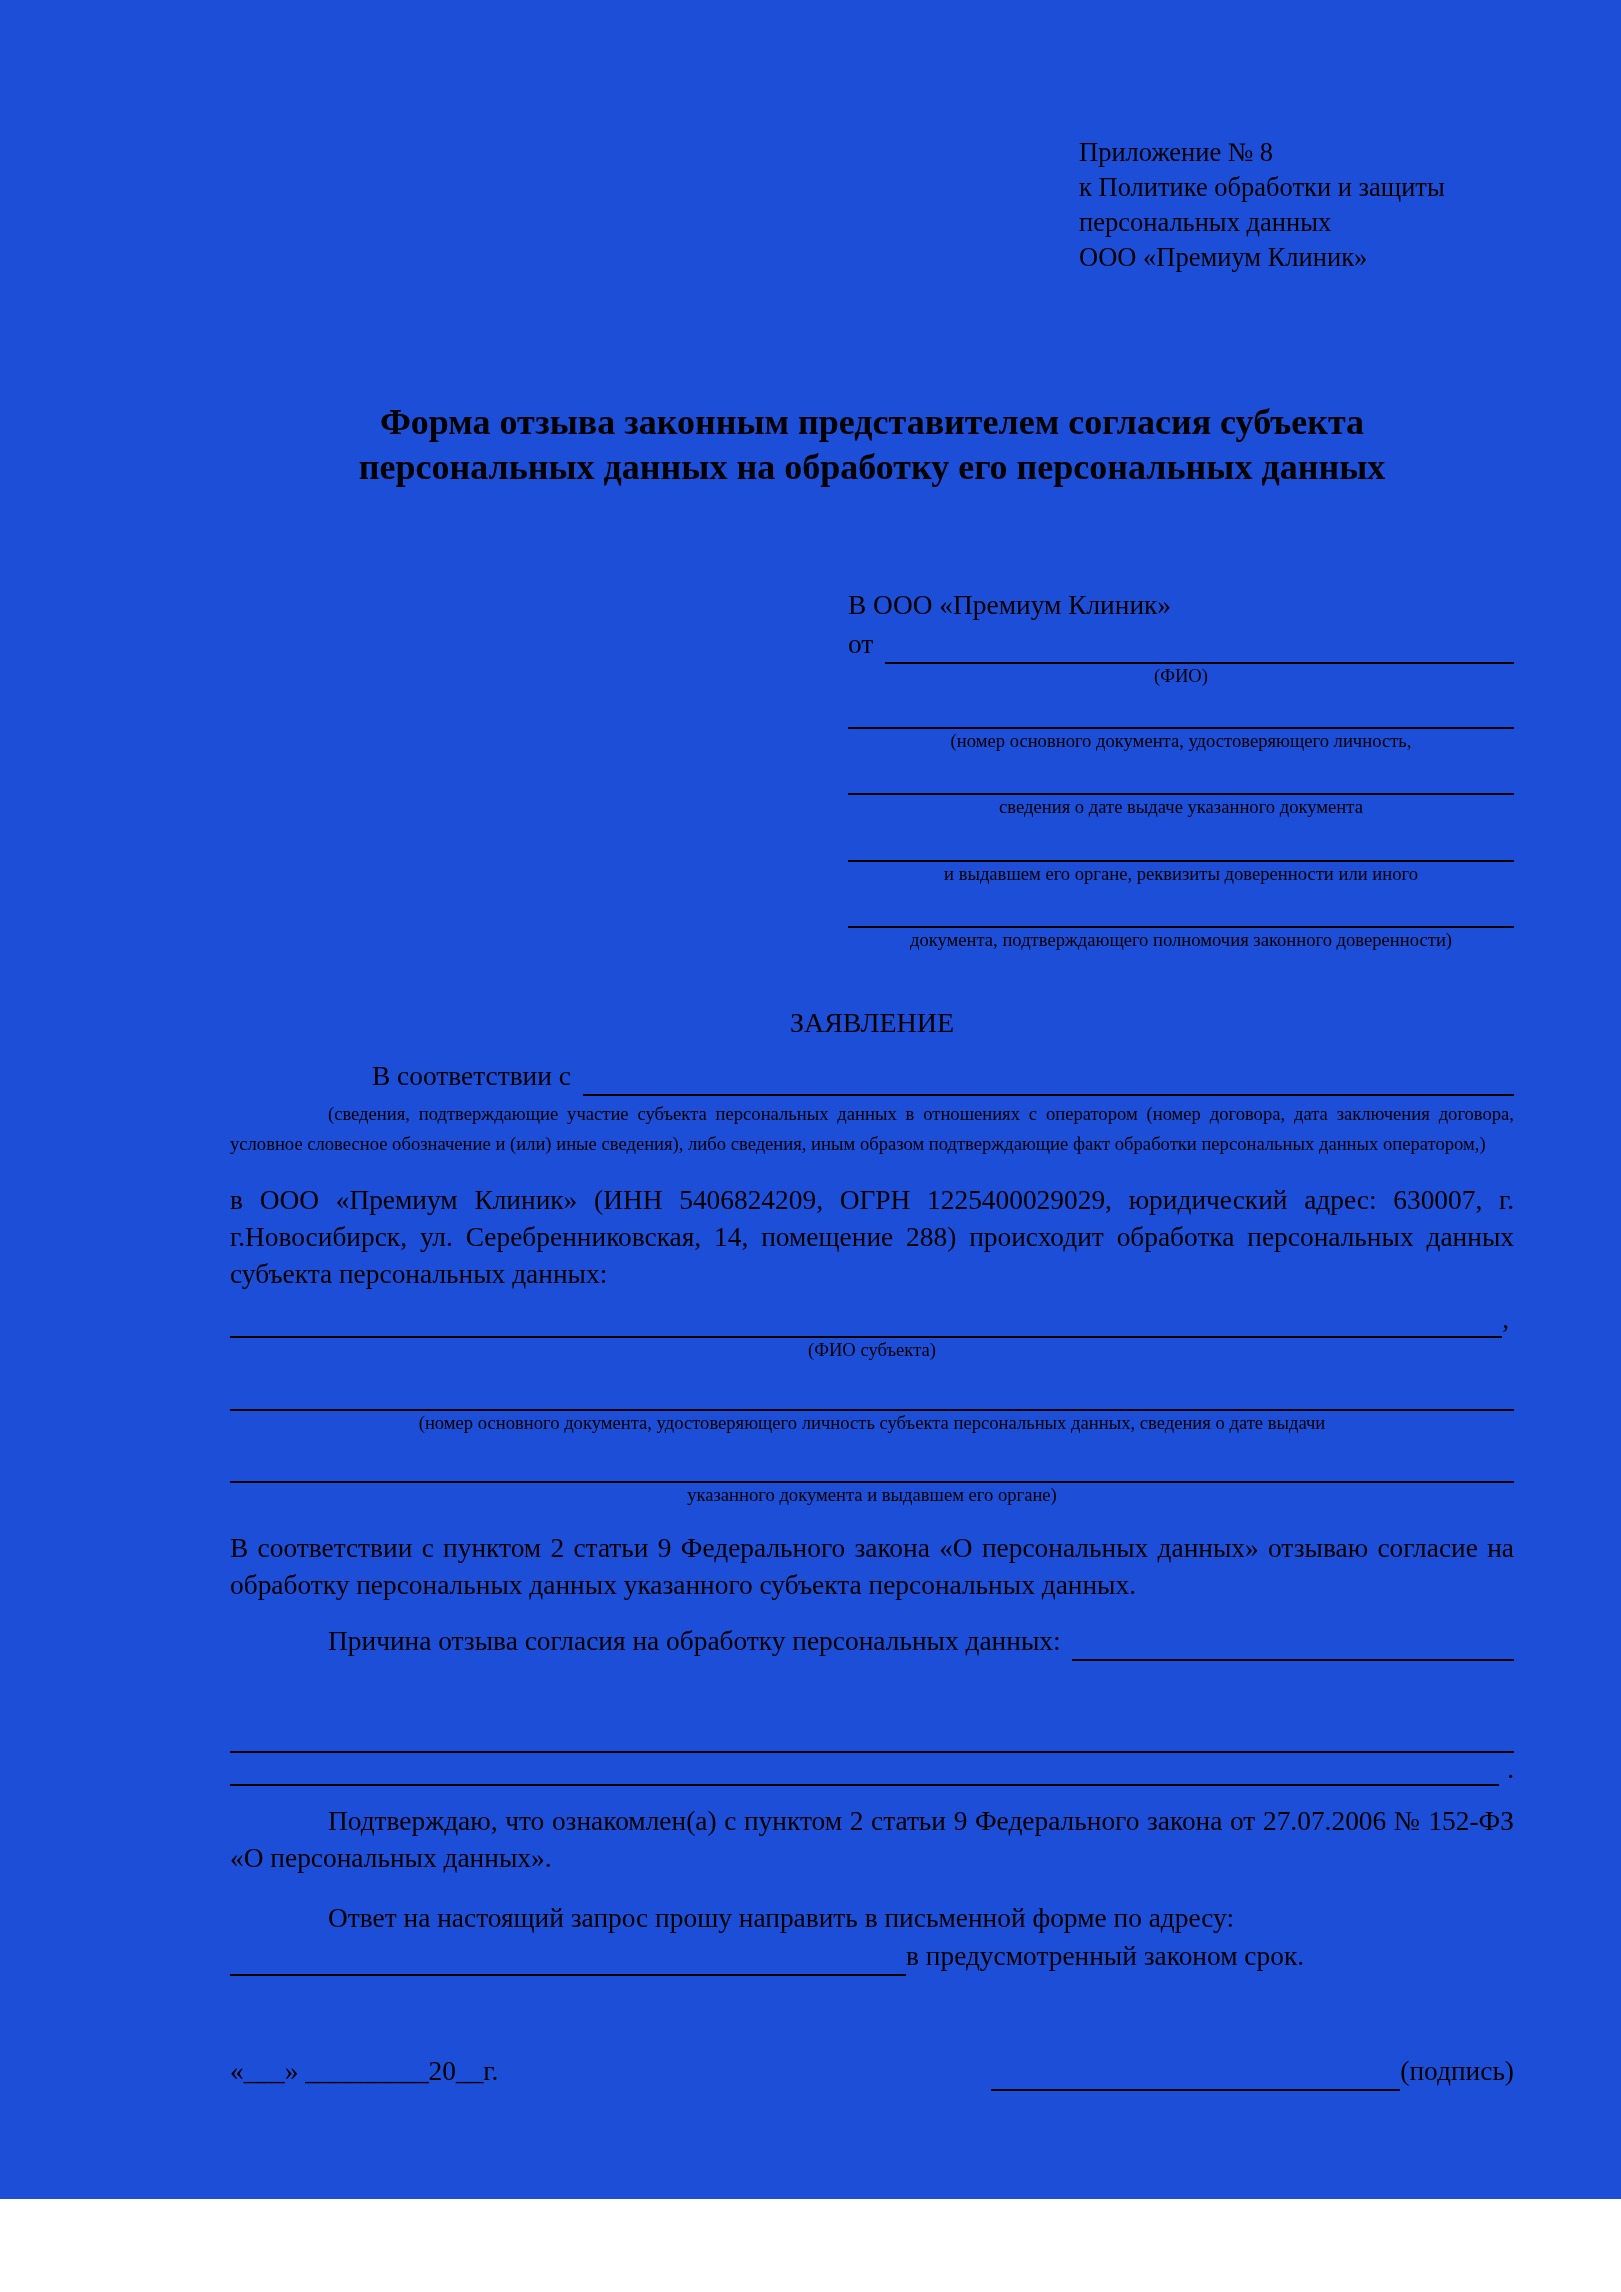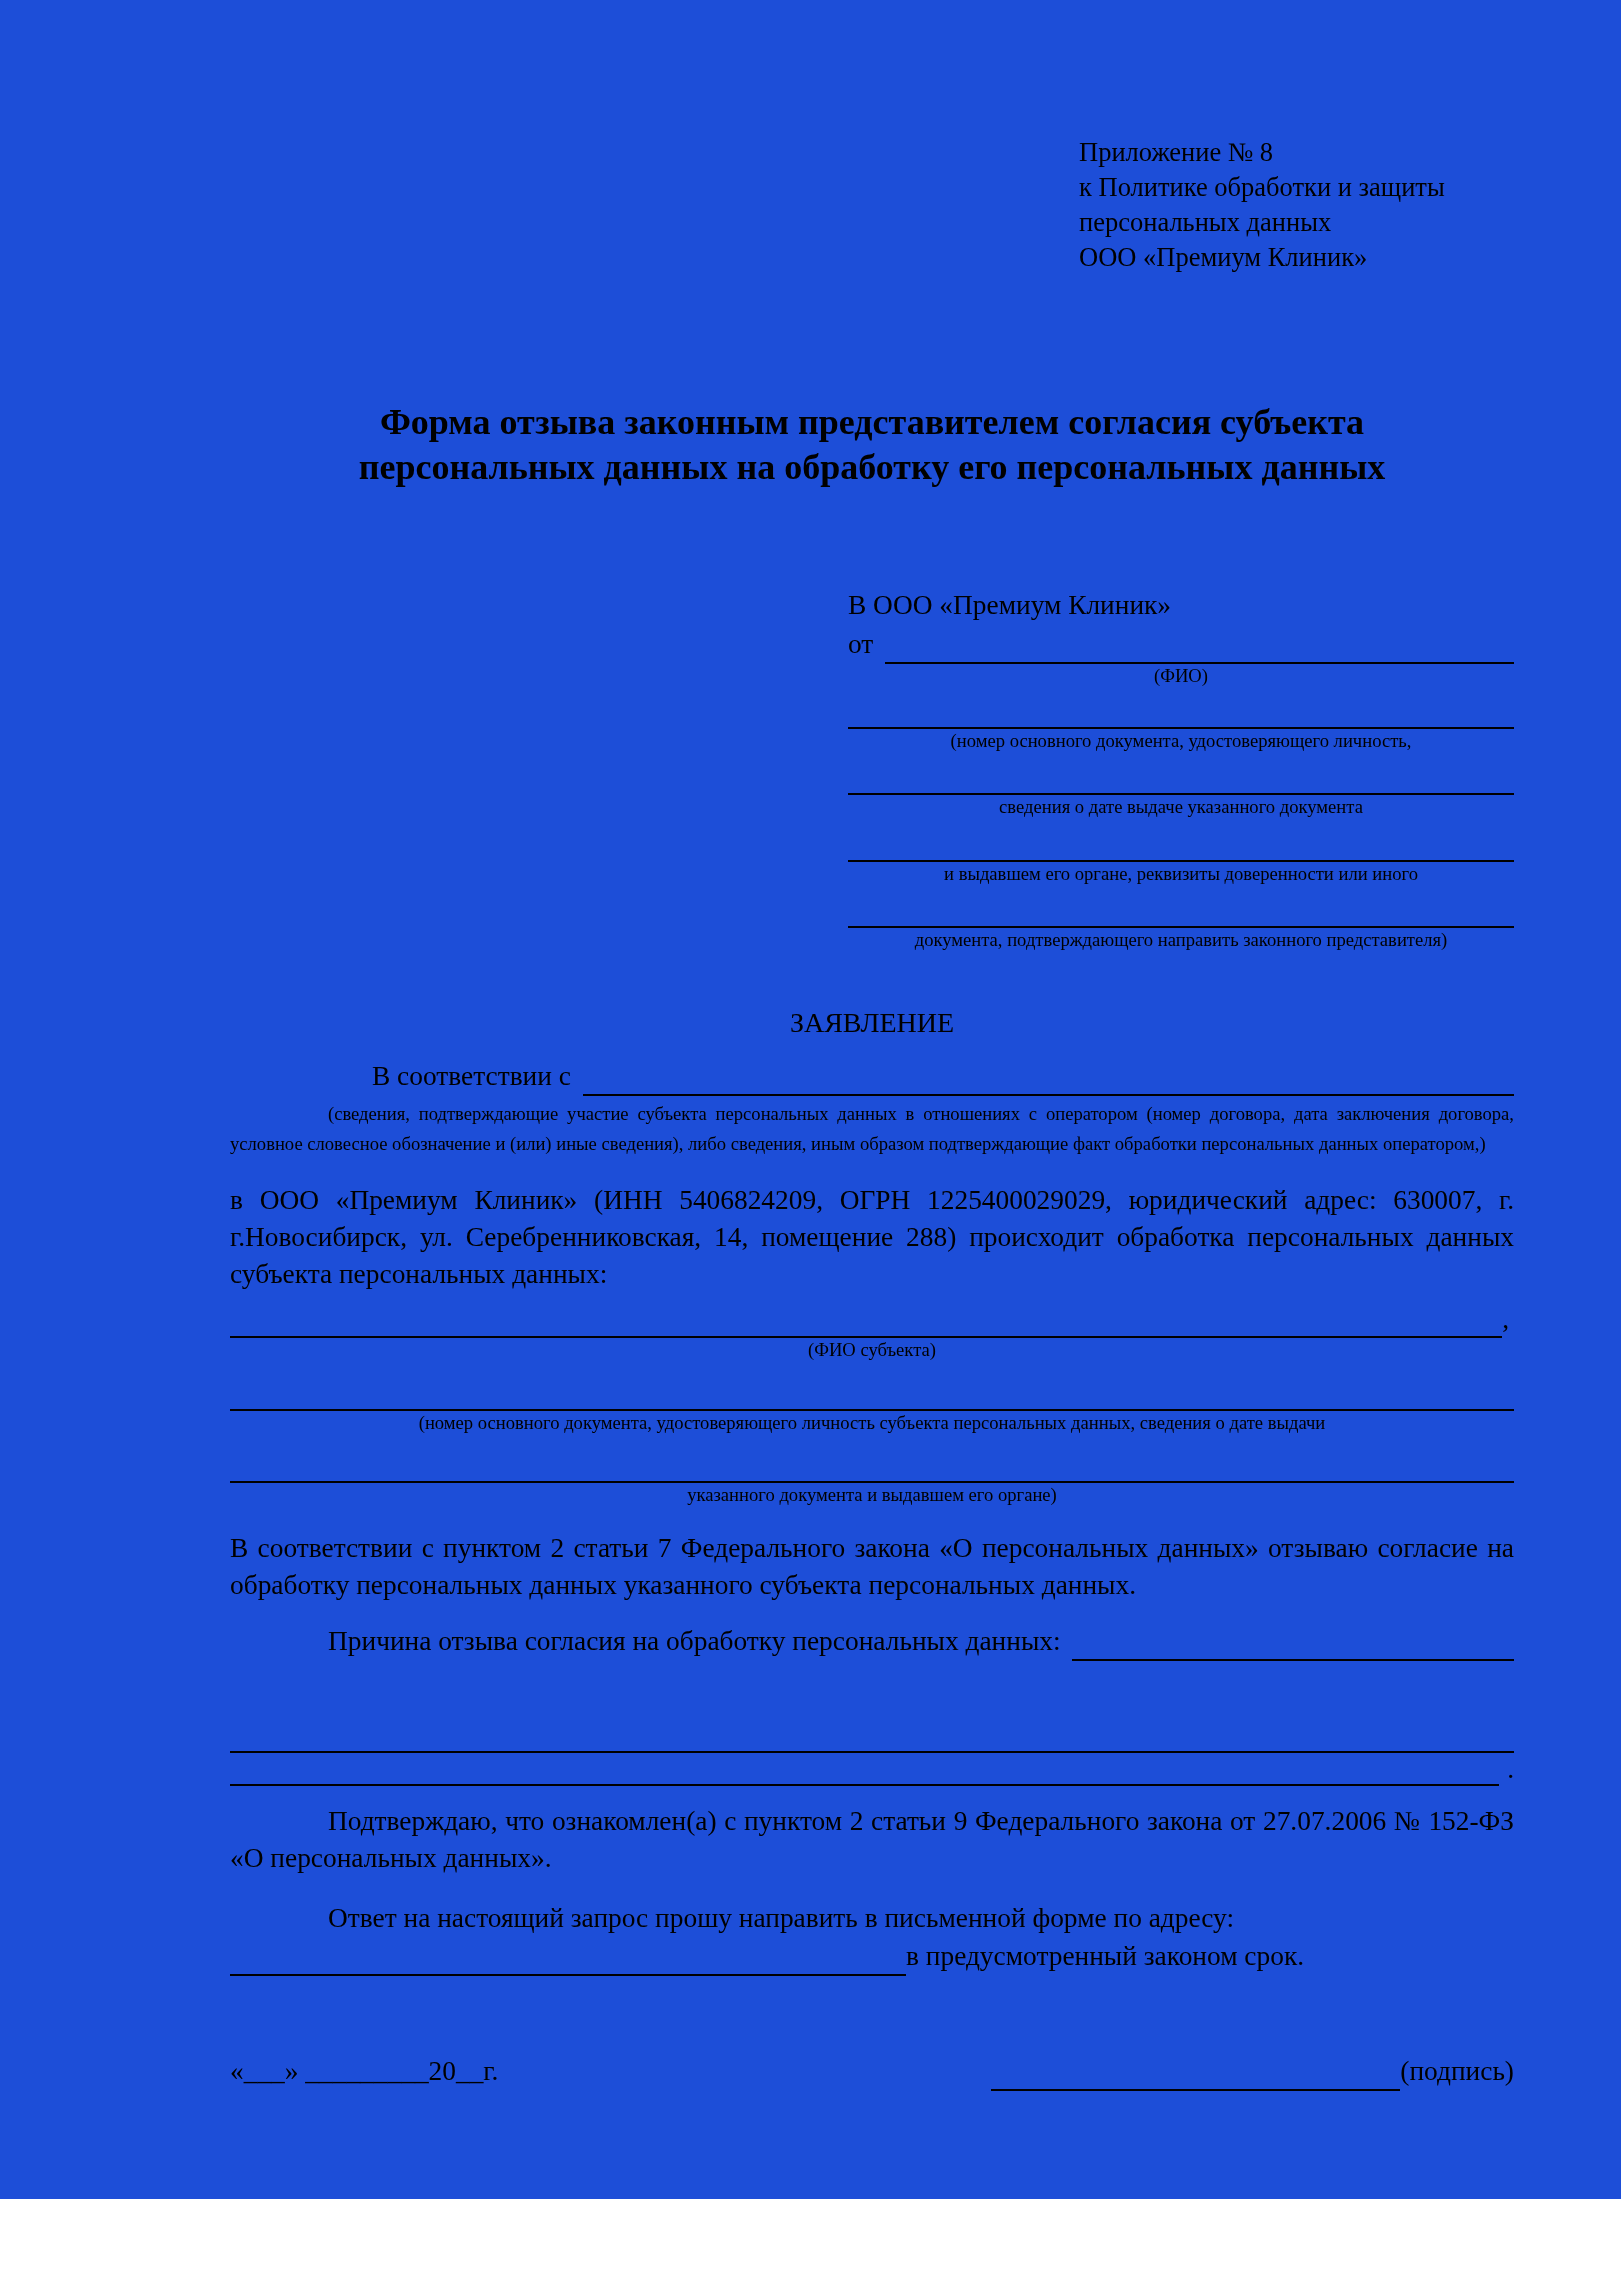--- a/index.html
+++ b/index.html
@@ -84,21 +84,21 @@
       <div class="grp">
         <div class="uline"></div>
         <div class="cap">сведения о дате выдаче указанного документа</div>
       </div>
       <div class="grp">
         <div class="uline"></div>
         <div class="cap">и выдавшем его органе, реквизиты доверенности или иного</div>
       </div>
       <div class="grp">
         <div class="uline"></div>
-        <div class="cap">документа, подтверждающего направить законного представителя)</div>
+        <div class="cap">документа, подтверждающего полномочия законного доверенности)</div>
       </div>
     </div>
 
     <div class="heading">ЗАЯВЛЕНИЕ</div>
 
     <div class="fillrow accord">
       <span class="lbl">В соответствии с</span>
       <span class="blank"></span>
     </div>
     <div class="smallcap">(сведения, подтверждающие участие субъекта персональных данных в отношениях с оператором (номер договора, дата заключения договора, условное словесное обозначение и (или) иные сведения), либо сведения, иным образом подтверждающие факт обработки персональных данных оператором,)</div>
@@ -110,21 +110,21 @@
       <span class="punct">,</span>
     </div>
     <div class="cap">(ФИО субъекта)</div>
 
     <div class="uline-wide"></div>
     <div class="cap">(номер основного документа, удостоверяющего личность субъекта персональных данных, сведения о дате выдачи</div>
 
     <div class="uline-wide"></div>
     <div class="cap">указанного документа и выдавшем его органе)</div>
 
-    <div class="para">В соответствии с пунктом 2 статьи 7 Федерального закона «О персональных данных» отзываю согласие на обработку персональных данных указанного субъекта персональных данных.</div>
+    <div class="para">В соответствии с пунктом 2 статьи 9 Федерального закона «О персональных данных» отзываю согласие на обработку персональных данных указанного субъекта персональных данных.</div>
 
     <div class="fillrow" style="margin-top:2px;">
       <span style="padding-left:98px;margin-top:16px;">Причина отзыва согласия на обработку персональных данных:</span>
       <span class="blank"></span>
     </div>
 
     <div class="spacer"></div>
 
     <div class="blankline1"></div>
     <div class="blankrow2">

